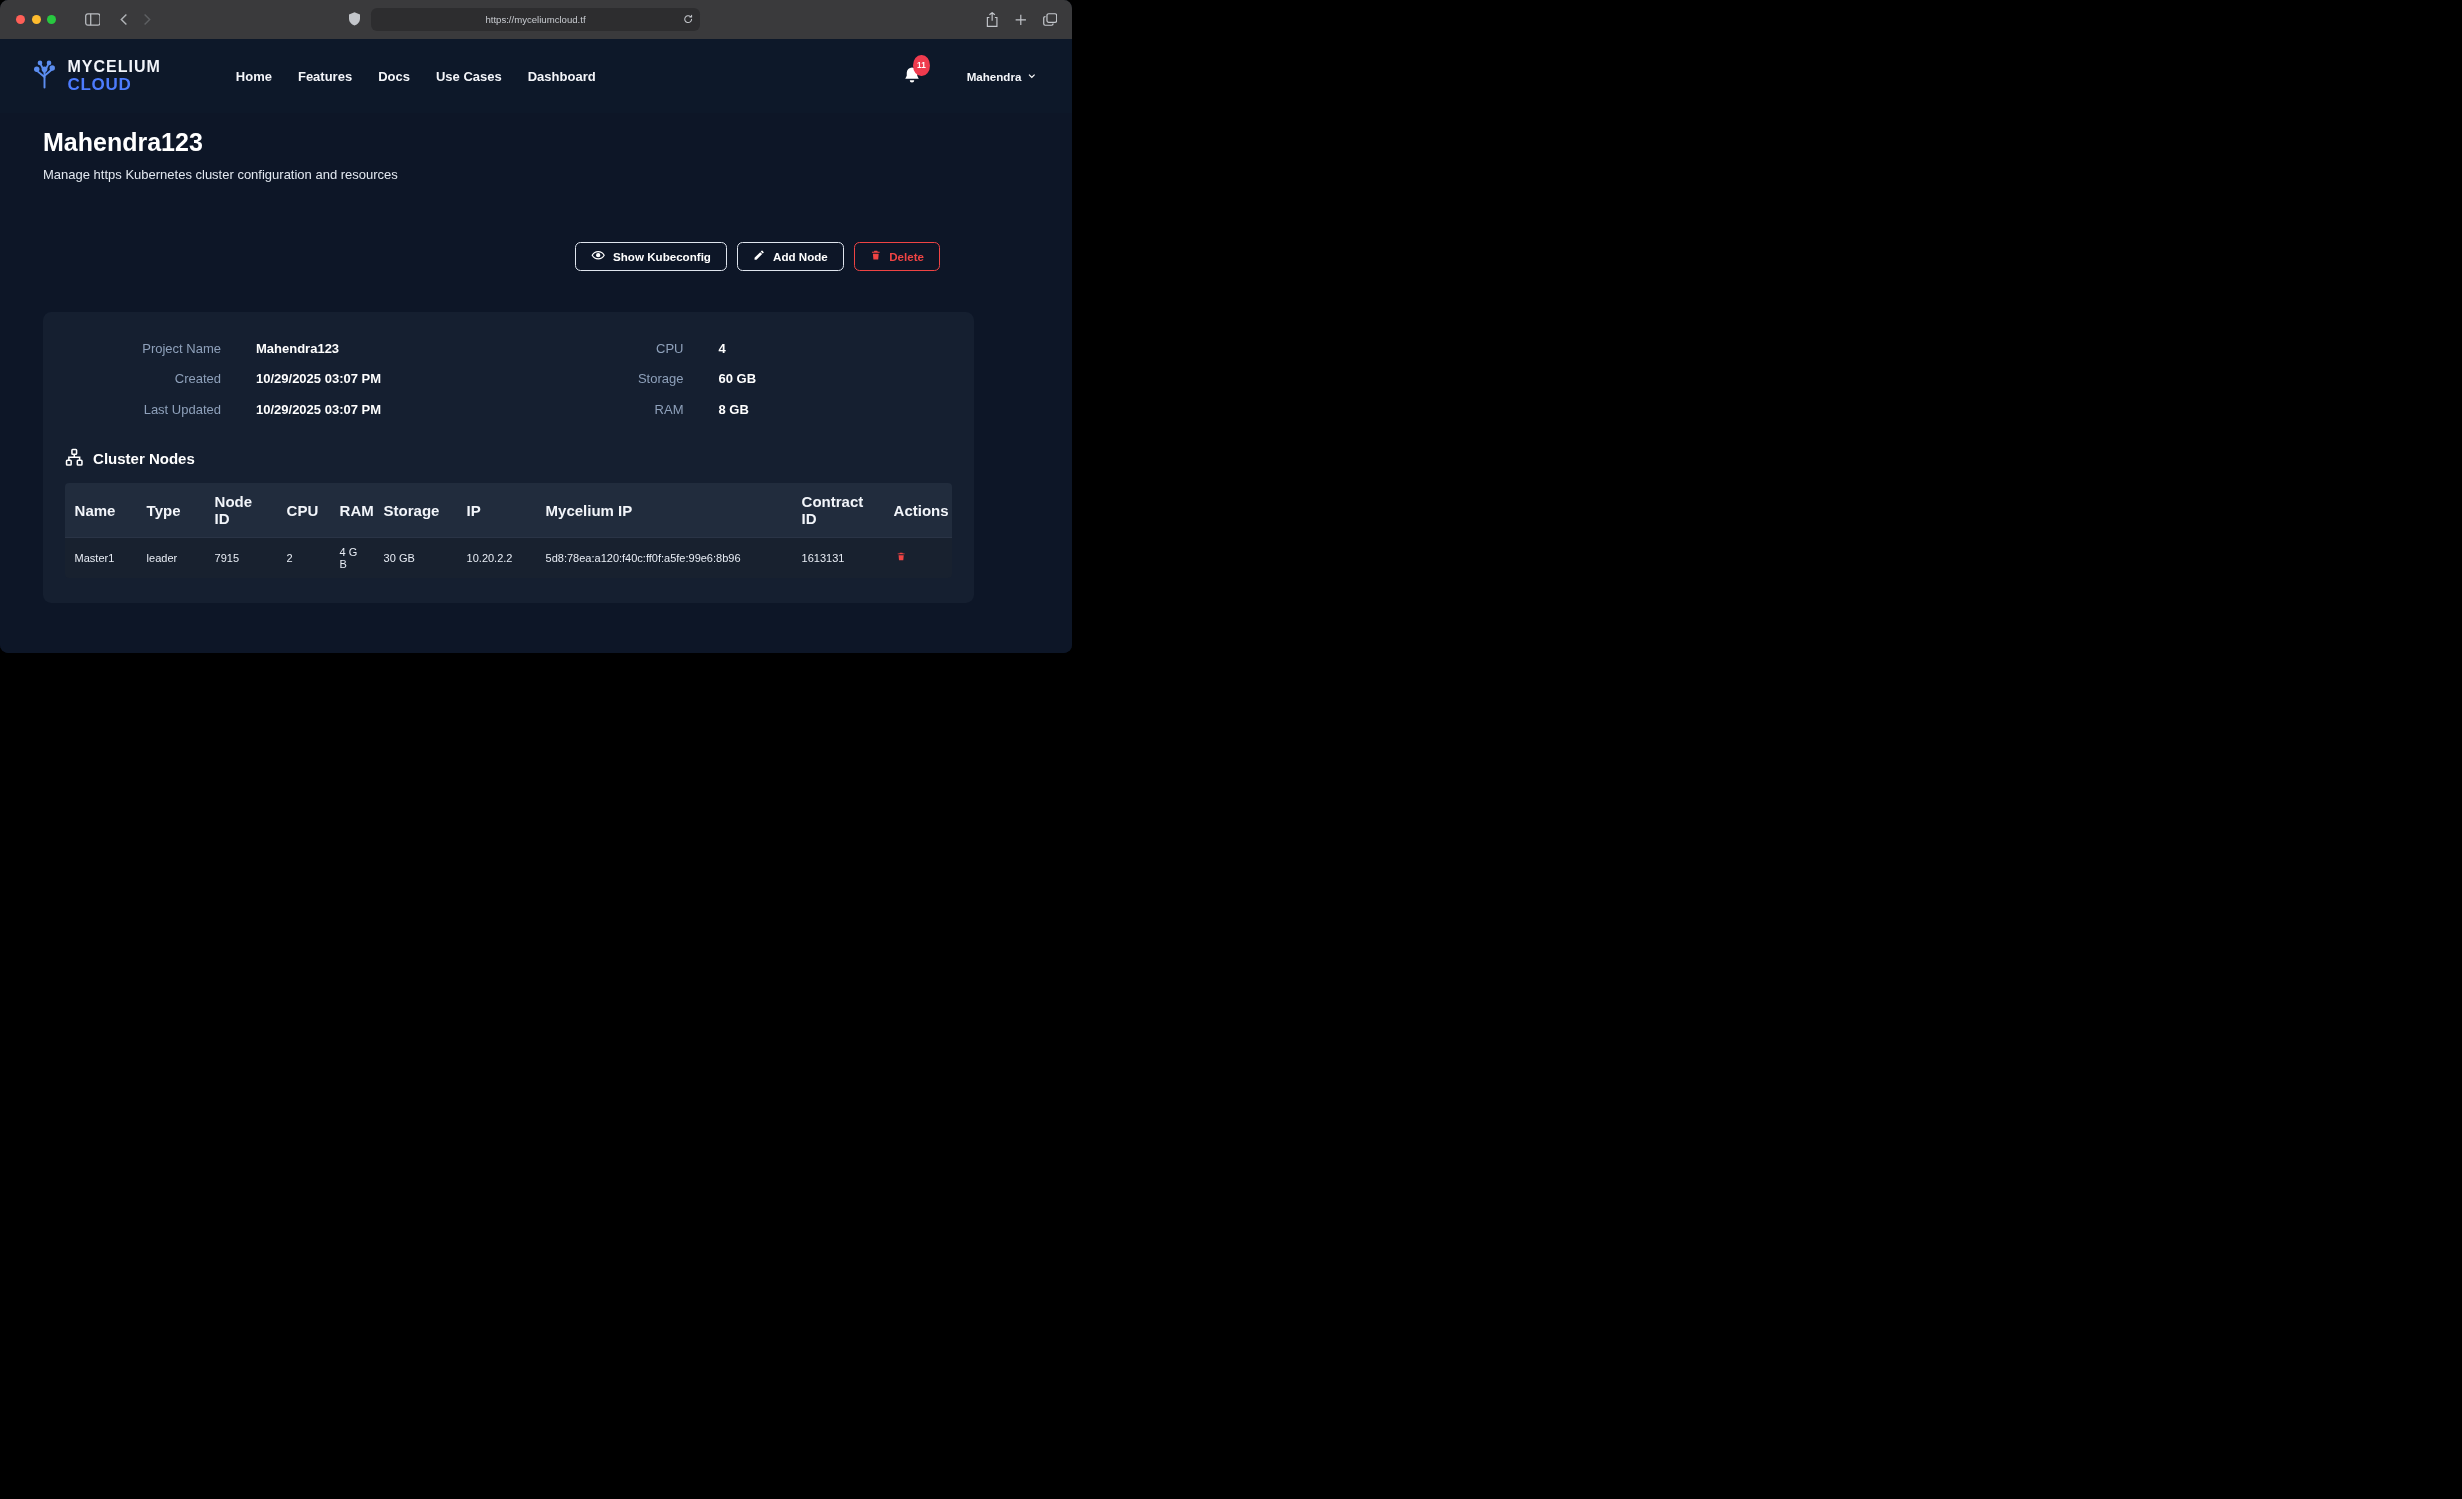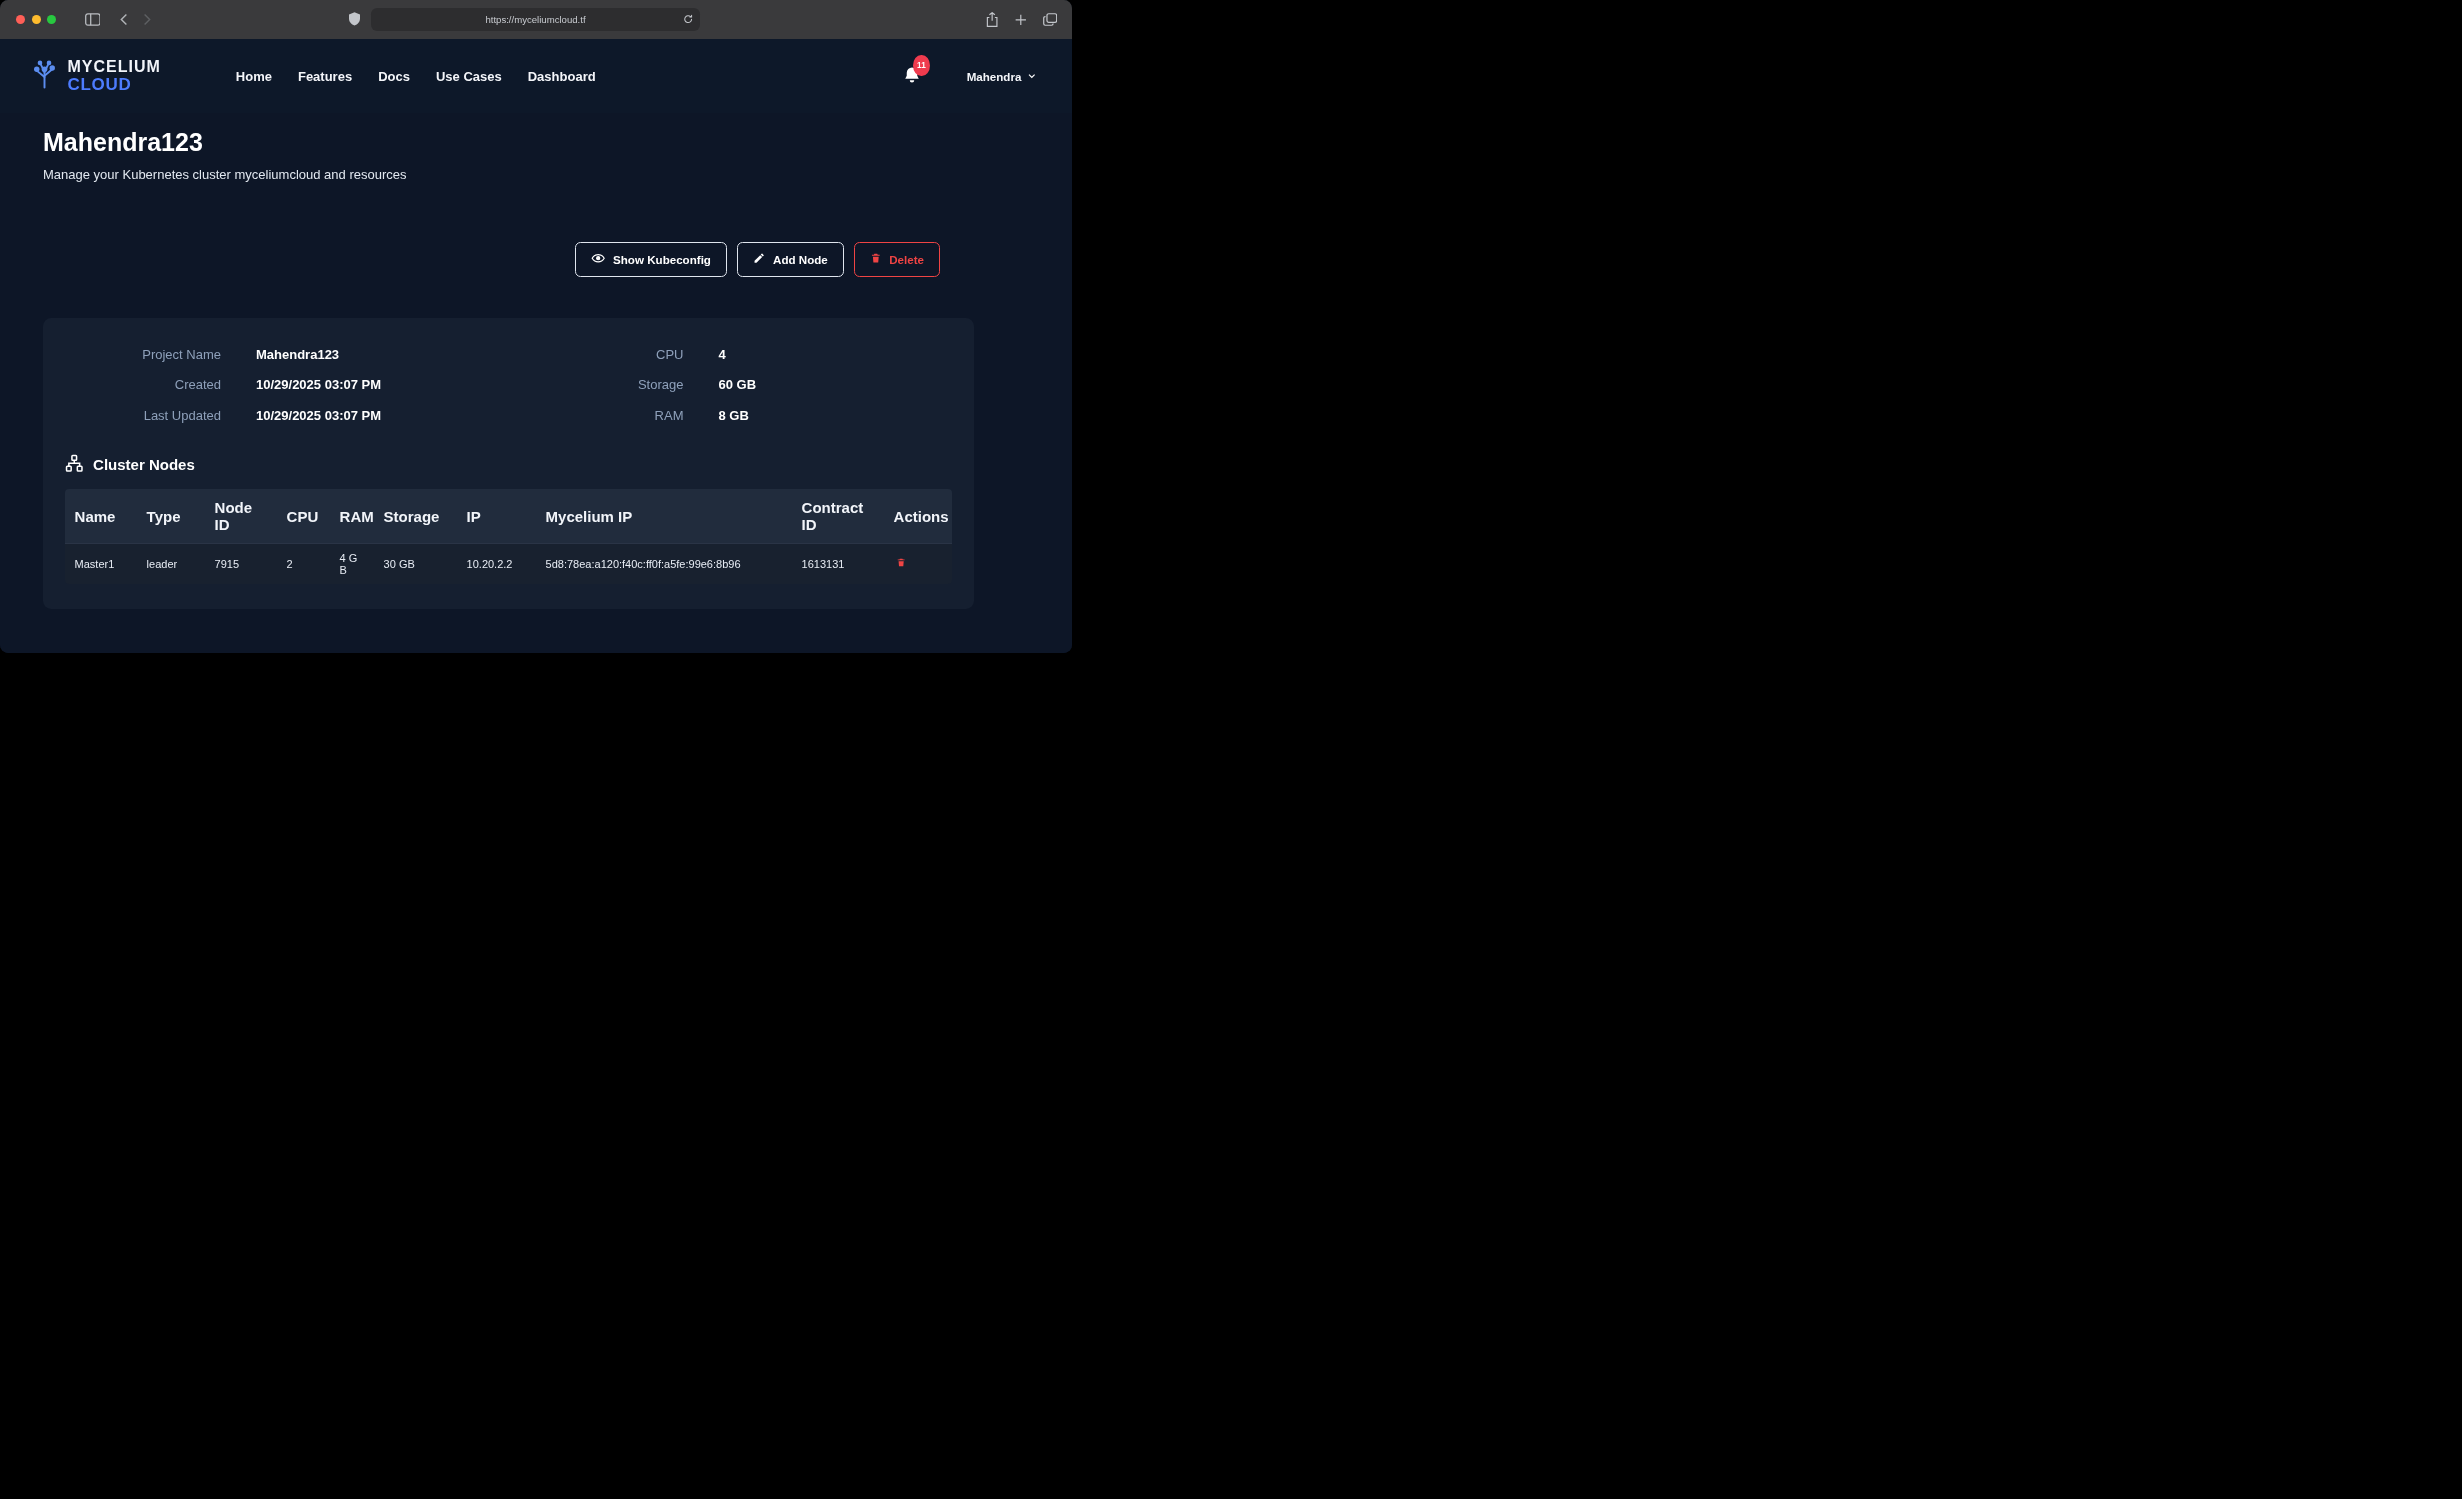--- a/index.html
+++ b/index.html
@@ -62,21 +62,21 @@
   .user { display:flex; align-items:flex-end; gap:6px; background:none; border:none; cursor:pointer;
           color:#f4f6fa; font-size:11.6px; font-weight:700; font-family:Liberation Sans, sans-serif; }
 
   
   .content { position:absolute; inset:0; padding:88px 98px 0 43px; }
   .page-title { margin:0; font-size:25px; line-height:1.2; font-weight:700; color:#ffffff; }
   .subtitle { margin:9.6px 0 0; font-size:13px; color:#e2e8f0; }
 
   .actions-row { display:flex; justify-content:flex-end; gap:10.3px; margin:60px 34px 0 0; }
   .btn {
-    display:flex; align-items:center; gap:7.5px; height:35px; padding:0 15px;
+    display:flex; align-items:center; gap:7.5px; height:29px; padding:0 15px;
     background:transparent; border:1px solid #dfe5ee; border-radius:5.5px;
     color:#fff; font-size:11.6px; font-weight:700; font-family:inherit; cursor:pointer;
   }
   .btn.danger { border-color:#ef4444; color:#ef4444; }
 
   .card {
     margin-top:41px; width:100%; background:#151f30;
     border-radius:8.2px; padding:29px 22px 24.6px;
   }
   .details { display:flex; }
@@ -161,21 +161,21 @@
             <path d="M3.5 5H3a2 2 0 0 0-2 2v8a2 2 0 0 0 2 2h9a2 2 0 0 0 2-2v-.5"></path>
           </svg>
       </button>
     </div>
   </div>
 
   <div class="site">
 
     <div class="content">
       <h1 class="page-title">Mahendra123</h1>
-      <p class="subtitle">Manage your Kubernetes cluster myceliumcloud and resources</p>
+      <p class="subtitle">Manage https Kubernetes cluster configuration and resources</p>
 
       <div class="actions-row">
         <button class="btn">
           <span>
             <svg width="14.4" height="14.4" viewBox="0 0 24 24" fill="none" stroke="#fff" stroke-width="2">
                 <path d="M2 12s3.5-6 10-6 10 6 10 6-3.5 6-10 6S2 12 2 12z"></path>
                 <circle cx="12" cy="12" r="2.6" fill="#fff"></circle>
               </svg>
           </span>
           <span>Show Kubeconfig</span>

